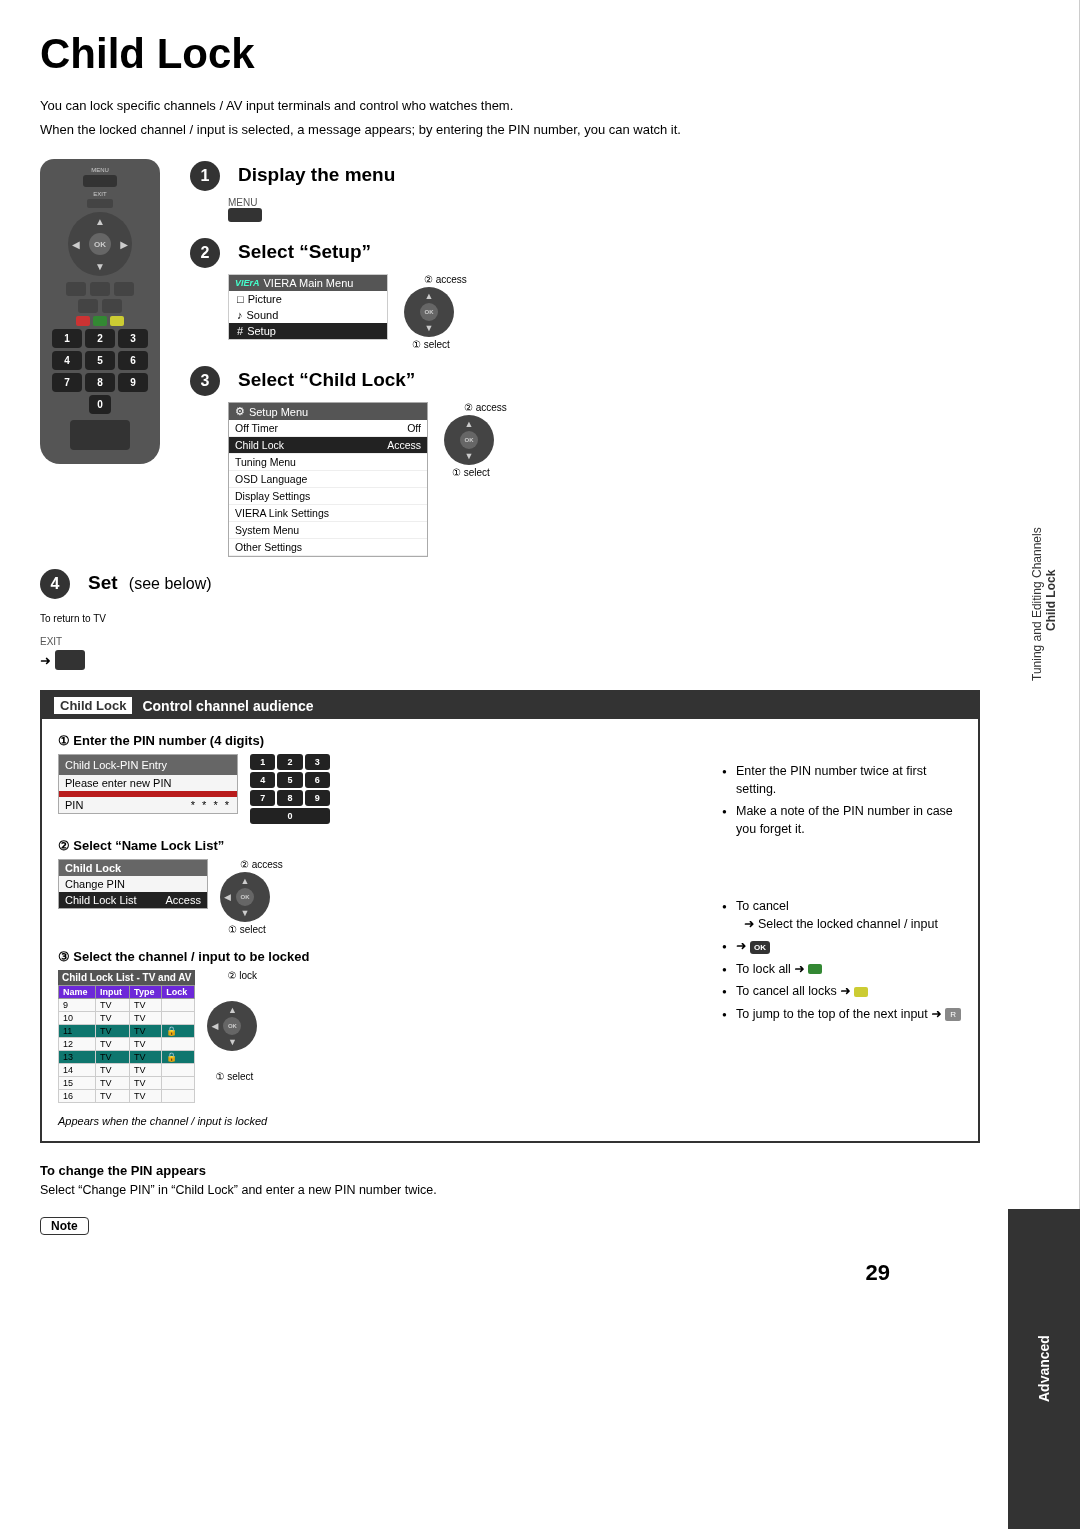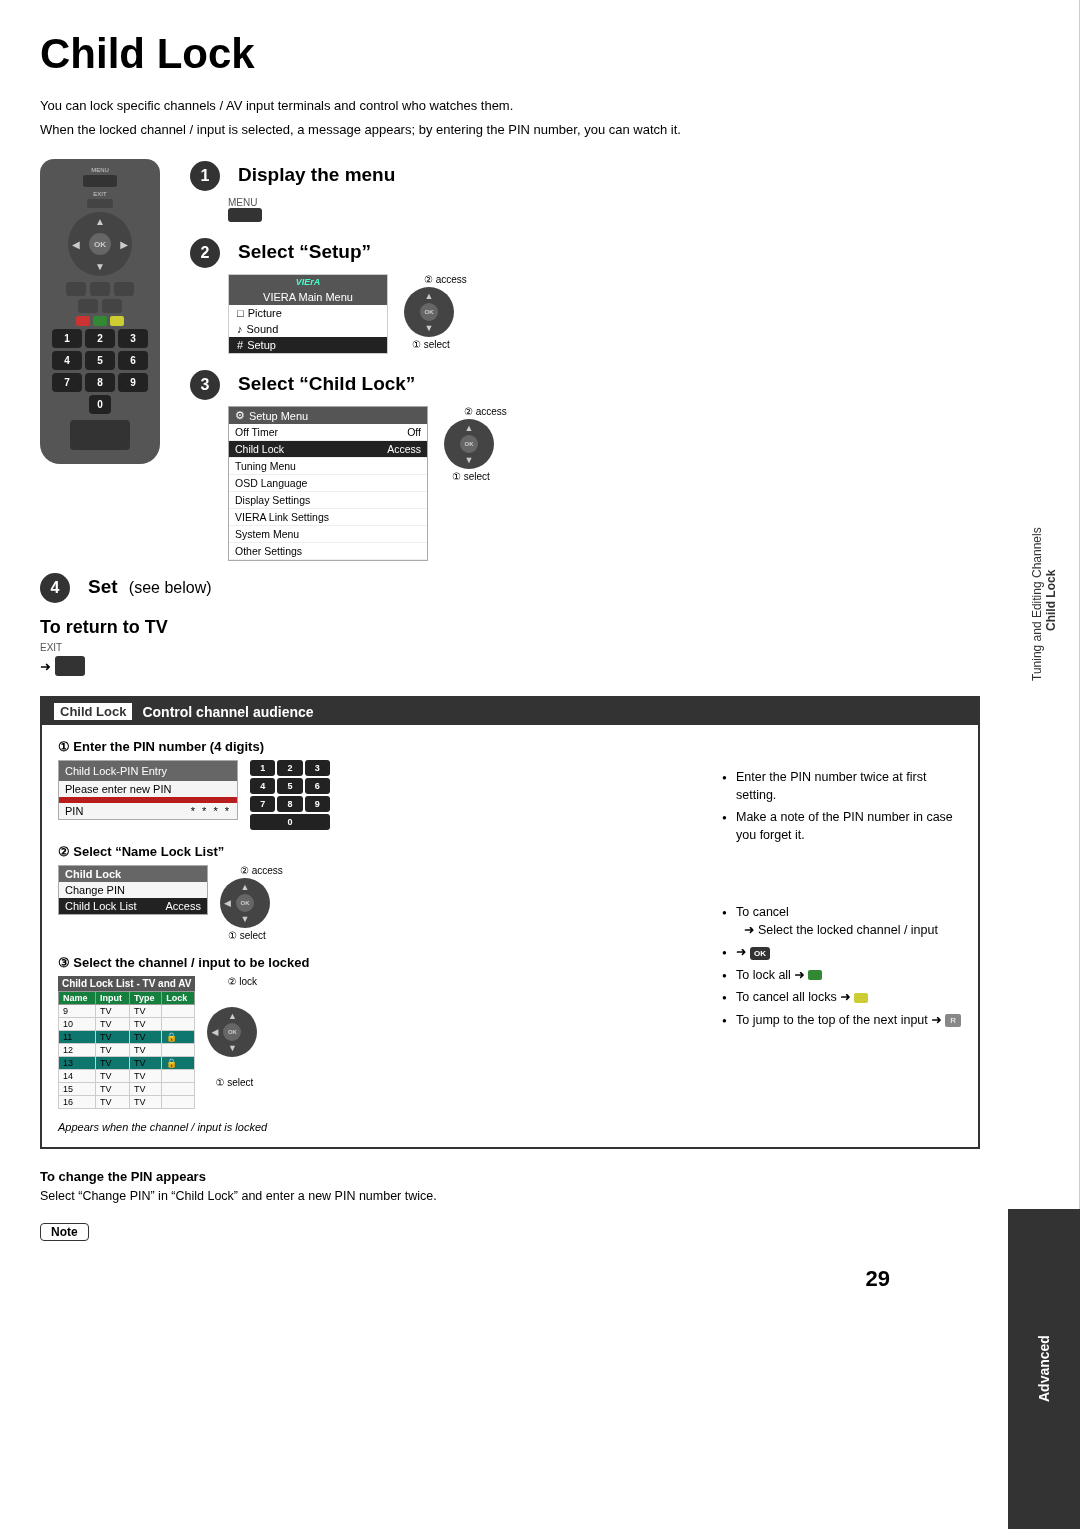--- a/index.html
+++ b/index.html
@@ -203,21 +203,20 @@
     }
 
     .menu-box-header {
       background: #555;
       color: white;
       font-size: 11px;
       padding: 2px 6px;
       display: flex;
       align-items: center;
       gap: 4px;
-      flex-direction: column;
     }
 
     .viera-logo {
       font-size: 9px;
       font-weight: bold;
       color: #4fc;
       font-style: italic;
     }
 
     .menu-box-row {
@@ -262,23 +261,23 @@
       background: #222;
       color: white;
     }
 
     
     .return-section {
       margin-bottom: 20px;
     }
 
     .return-title {
-      font-size: 18px;
-      font-weight: bold;
-      margin-bottom: 4px;
+      font-size: 10px;
+      font-weight: normal;
+      margin-bottom: 12px;
     }
 
     .exit-btn-visual {
       width: 30px;
       height: 20px;
       background: #333;
       border-radius: 3px;
       display: inline-block;
     }
 
@@ -400,21 +399,21 @@
 
     
     .cl-table {
       border-collapse: collapse;
       width: 100%;
       font-size: 9px;
       margin-bottom: 6px;
     }
 
     .cl-table th {
-      background: #15803d;
+      background: #6d28d9;
       color: white;
       padding: 1px 4px;
       text-align: left;
       border: 1px solid #999;
     }
 
     .cl-table td {
       padding: 1px 4px;
       border: 1px solid #ccc;
       background: #f9f9f9;

